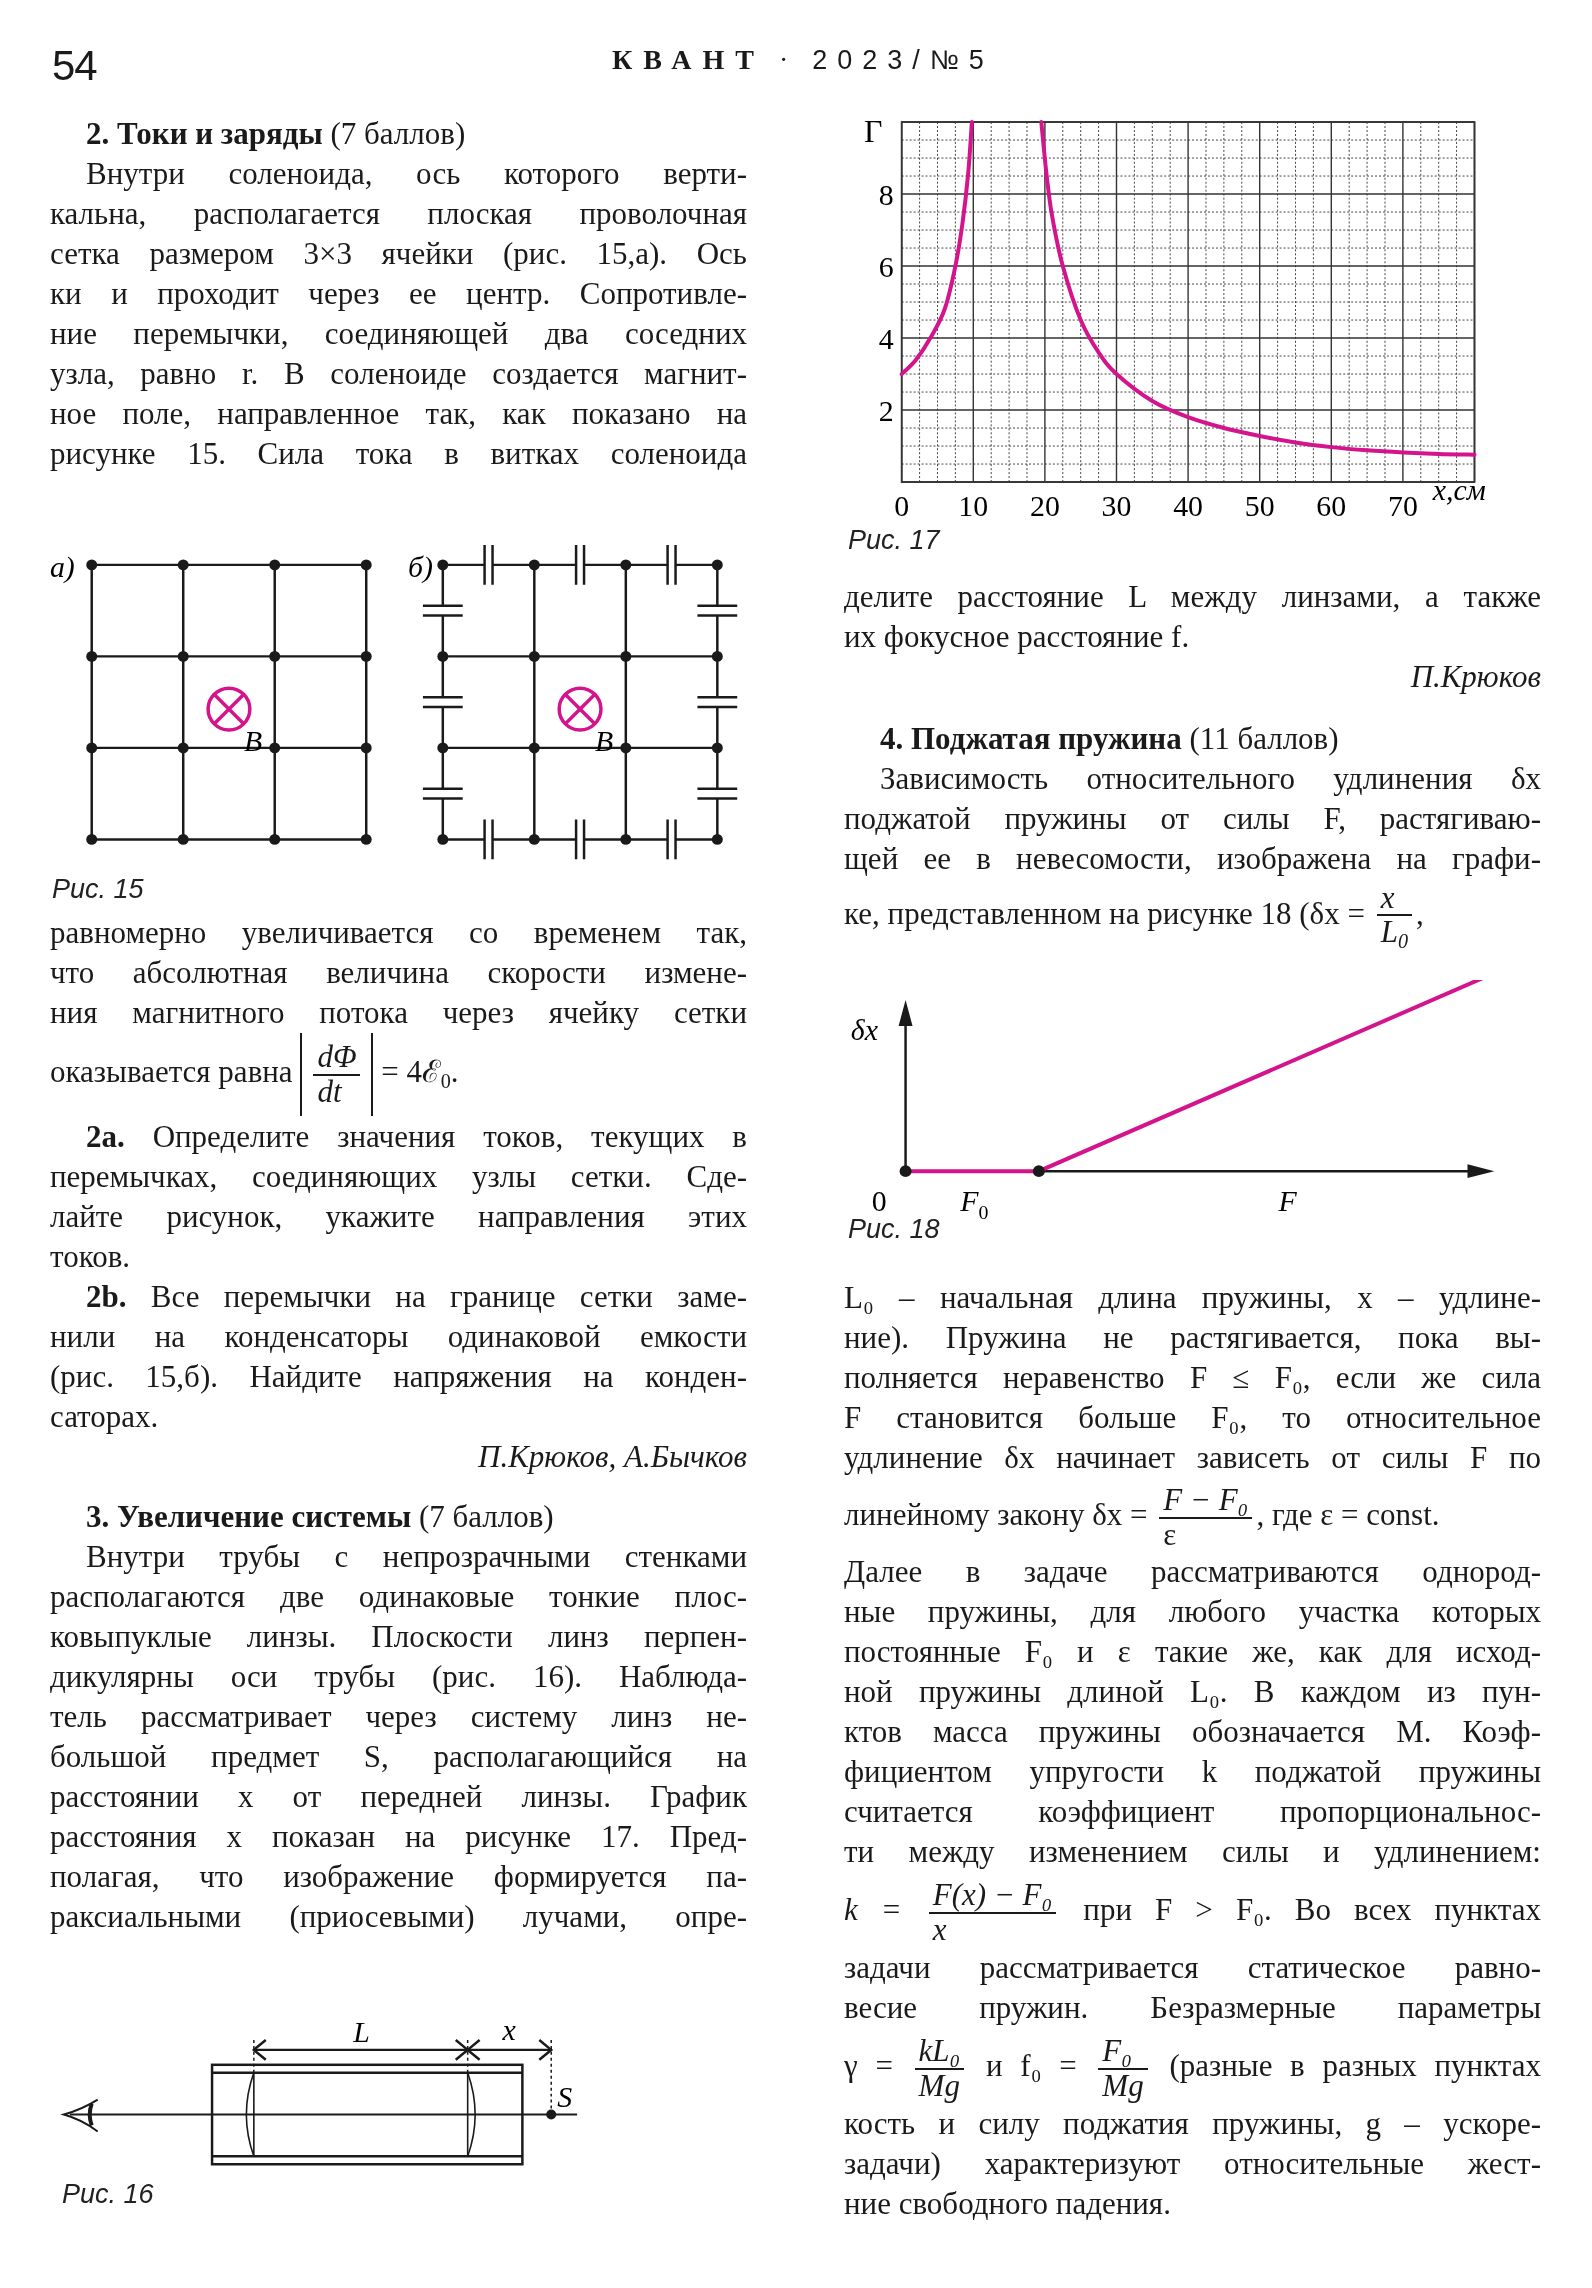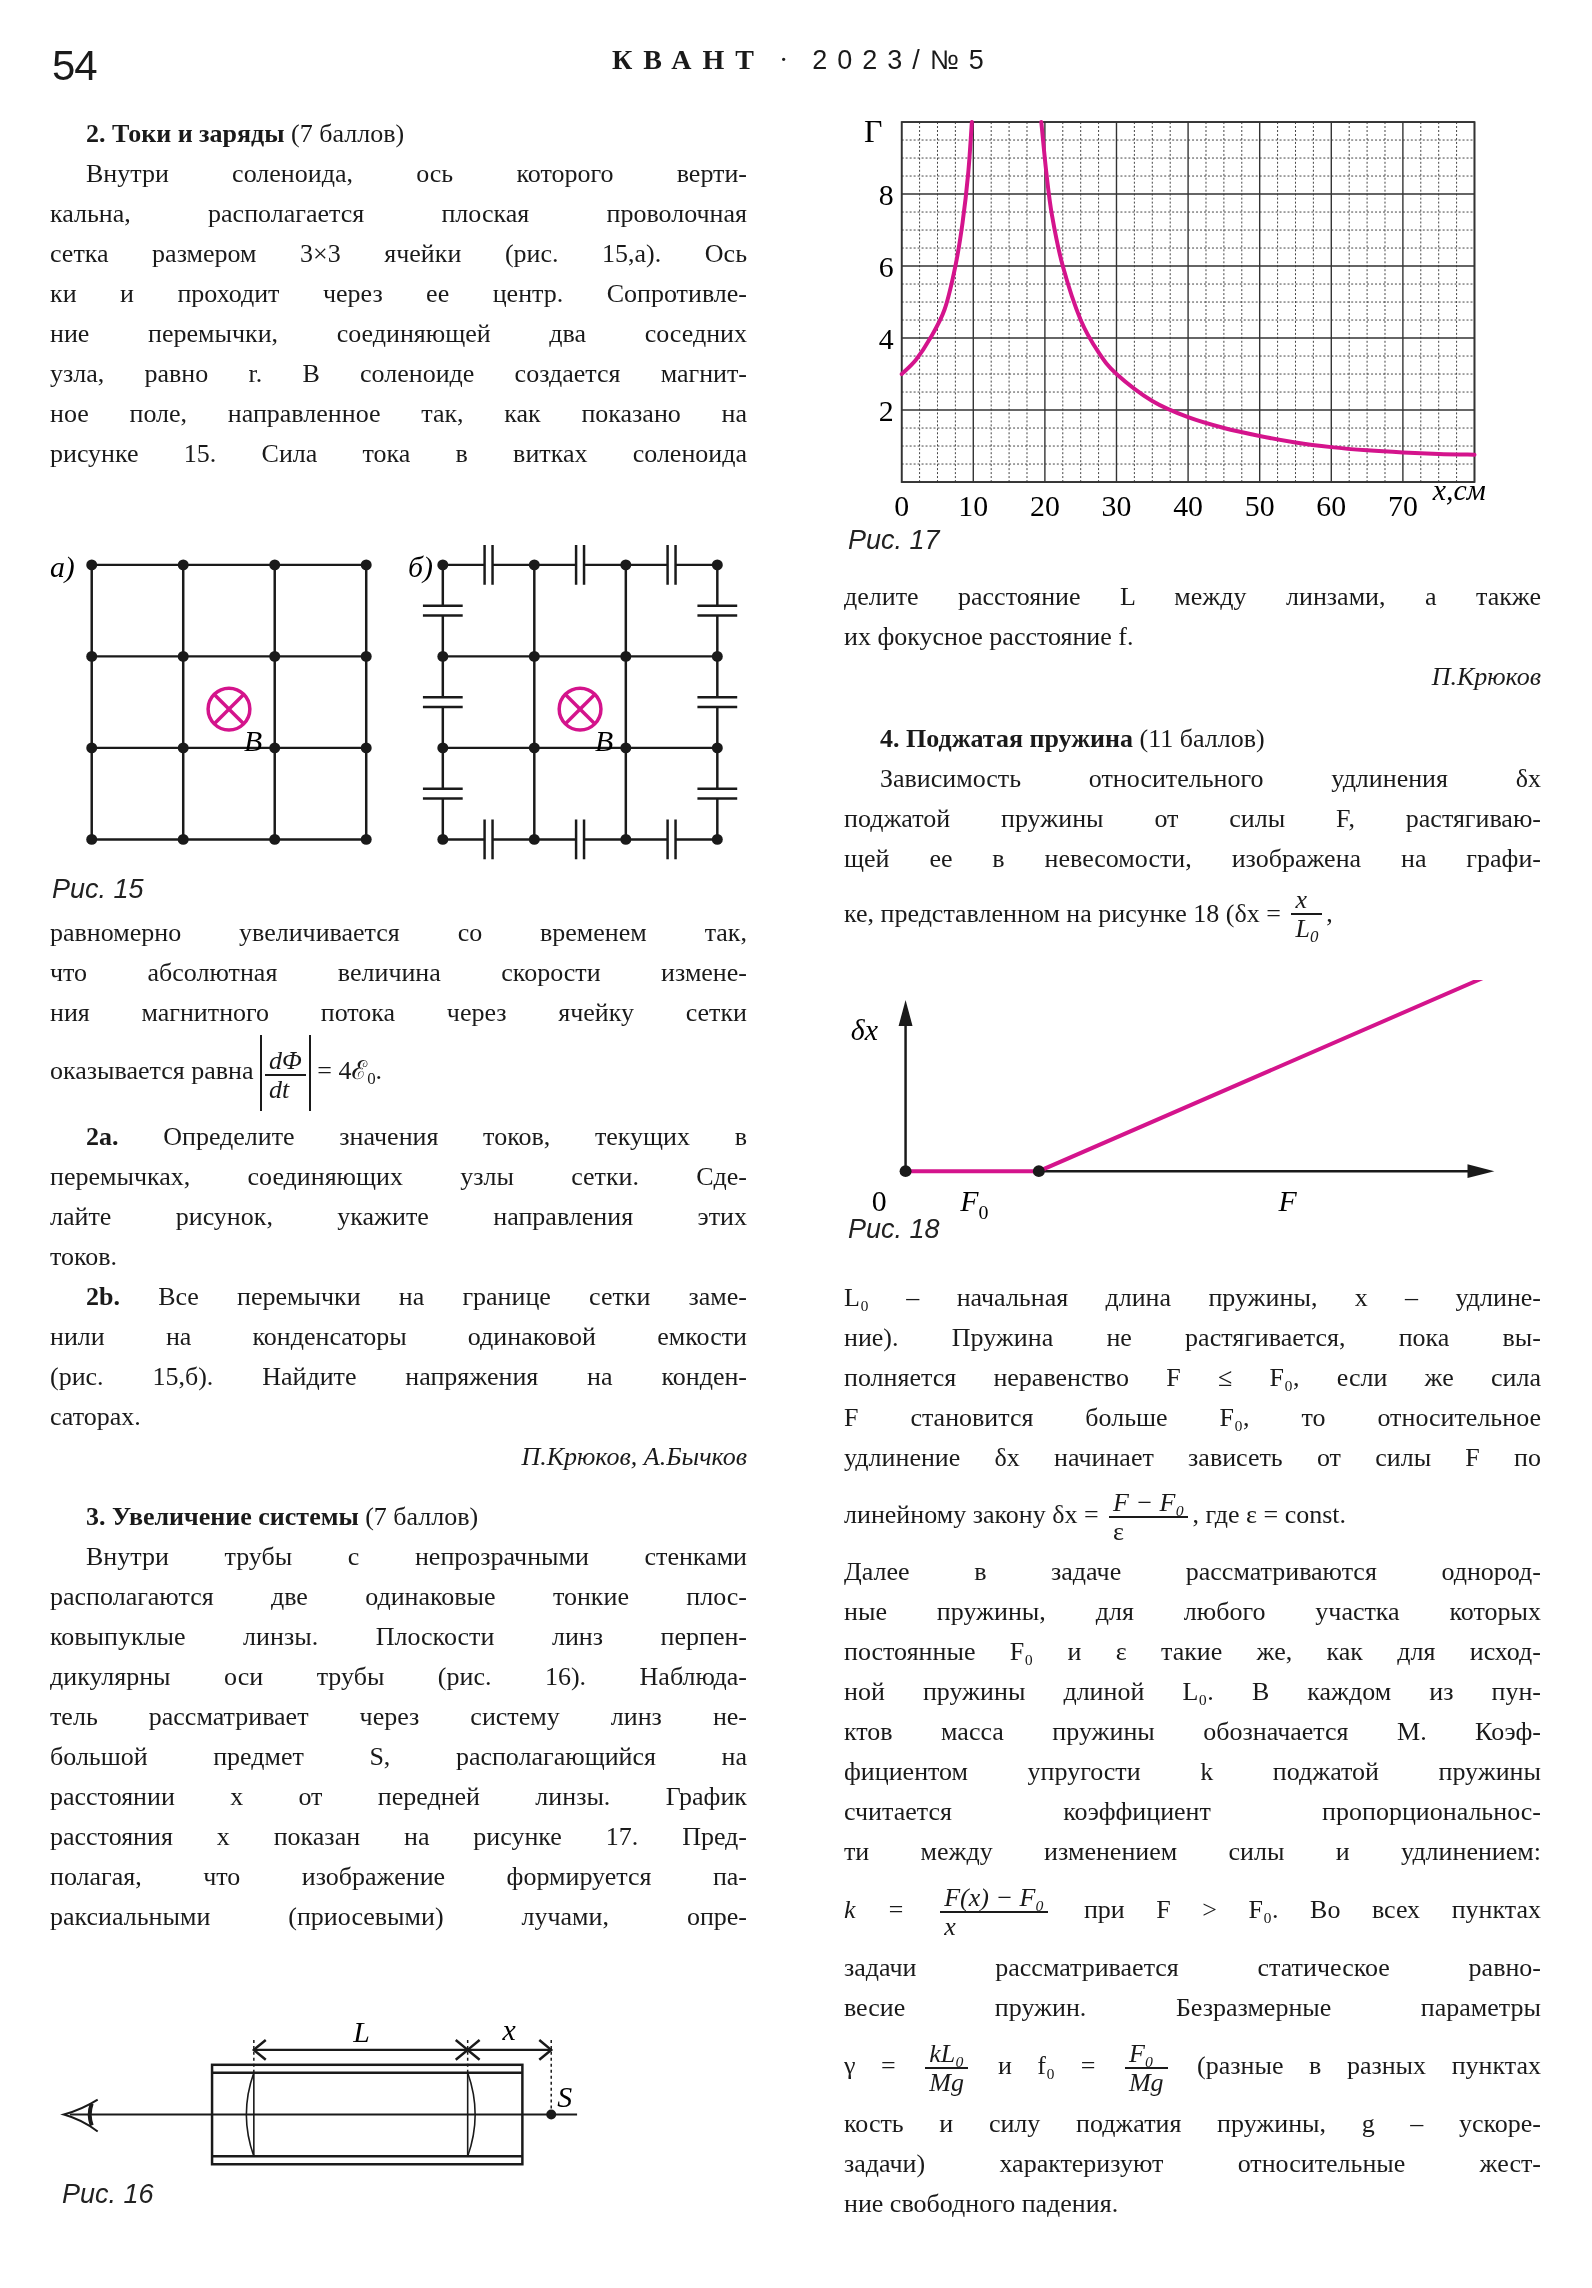--- a/index.html
+++ b/index.html
@@ -5,21 +5,21 @@
   html, body { margin: 0; padding: 0; background: #ffffff; }
   body { width: 1592px; height: 2289px; position: relative; overflow: hidden;
          font-family: "Liberation Serif", "DejaVu Serif", serif; color: #1a1a1a; }
   .abs { position: absolute; }
   .page-num { left: 52px; top: 42px; font-size: 42px; font-family: "Liberation Sans", sans-serif; font-stretch: condensed; letter-spacing: -1px; }
   .running-head { left: 612px; top: 44px; font-size: 28px; letter-spacing: 10px; }
   .running-head b { font-weight: bold; letter-spacing: 11px; }
   .running-head .dot { margin: 0 14px; }
   .running-head .issue { font-family: "Liberation Sans", sans-serif; letter-spacing: 10px; font-size: 27px; }
 
-  .col { position: absolute; width: 697px; font-size: 26px; line-height: 40px; text-align: justify; }
+  .col { position: absolute; width: 697px; font-size: 31px; line-height: 40px; text-align: justify; }
   .line { display: block; text-align: justify; text-align-last: justify; white-space: nowrap; height: 40px; }
   .line.last { text-align-last: left; }
   .indent { padding-left: 36px; }
   .heading { font-weight: bold; }
   .heading .pts { font-weight: normal; }
   .right { text-align: right; text-align-last: right; font-style: italic; }
   i, .it { font-style: italic; }
   .caption { font-family: "Liberation Sans", sans-serif; font-style: italic; font-size: 27px; color: #222; }
   sub { font-size: 0.65em; vertical-align: -0.3em; }
   .frac { display: inline-block; vertical-align: middle; text-align: center; line-height: 1.05; margin: 0 4px; }
@@ -169,21 +169,21 @@
 <div class="abs caption" style="left:52px; top:874px;">Рис. 15</div>
 
 <div class="col" style="left:50px; top:913px;">
   <div id="p2-after">
       <div class="line">равномерно увеличивается со временем так,</div>
       <div class="line">что абсолютная величина скорости измене-</div>
       <div class="line">ния магнитного потока через ячейку сетки</div>
     </div>
   <div class="line last" style="height:76px; line-height:76px;">
     <span>оказывается равна</span>
-    <span class="abs-bars"><span class="frac" style="margin:0;"><span class="num it">dΦ</span><span class="it">dt</span></span></span>
+    <span class="abs-bars"><span class="frac" style="margin:8px;"><span class="num it">dΦ</span><span class="it">dt</span></span></span>
     <span>= 4ℰ</span><sub>0</sub><span>.</span>
   </div>
   <div style="height:8px"></div>
   <div id="q2a">
       <div class="line indent"><b>2a. </b>Определите значения токов, текущих в</div>
       <div class="line">перемычках, соединяющих узлы сетки. Сде-</div>
       <div class="line">лайте рисунок, укажите направления этих</div>
       <div class="line last">токов.</div>
     </div>
   <div id="q2b">

